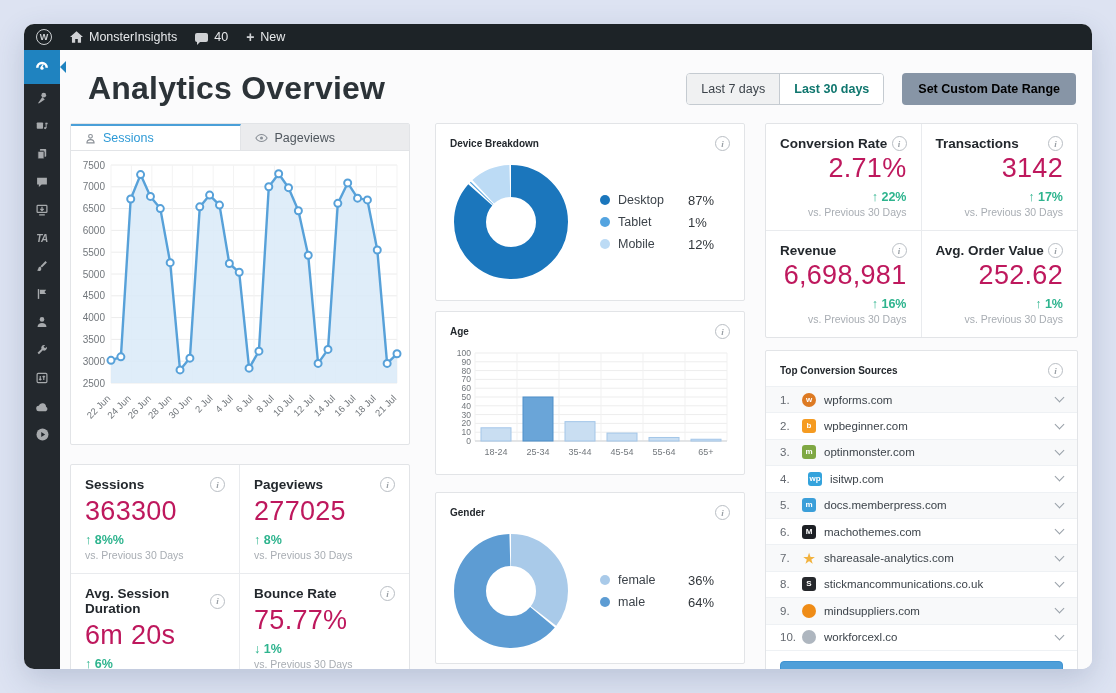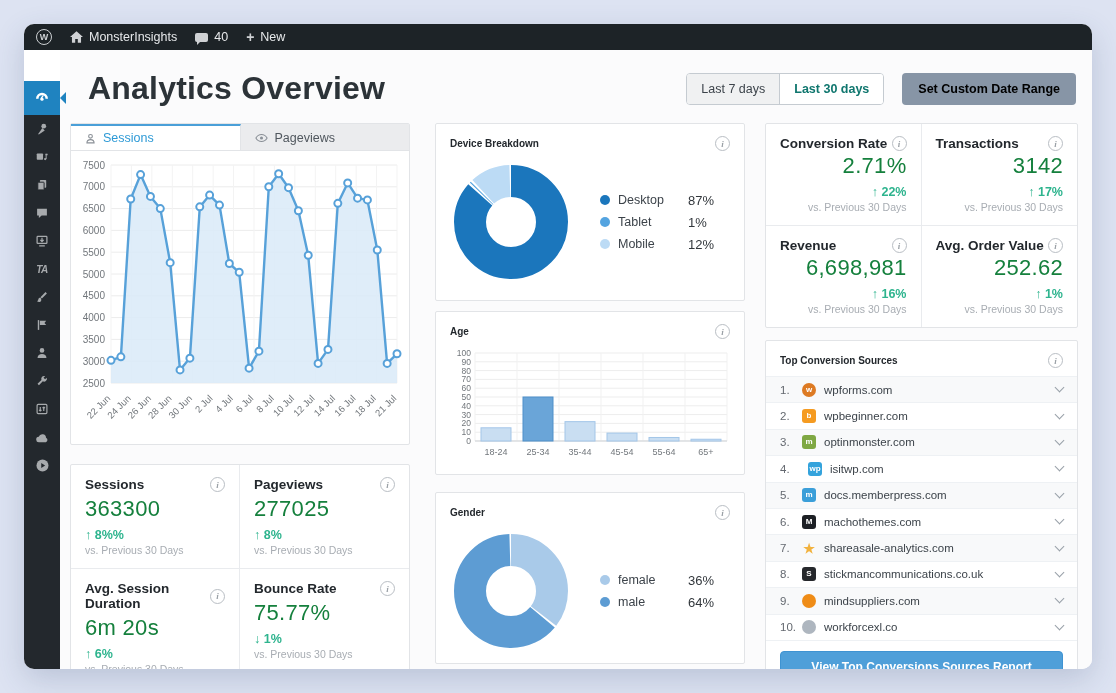--- a/index.html
+++ b/index.html
@@ -17,21 +17,21 @@
     display:flex; align-items:center; justify-content:center; font-size:9px; font-weight:bold; color:#cdd0d3; }
   .home-glyph svg { display:block; }
   .bubble { width:13px; height:9px; background:#cfd1d4; border-radius:2px; position:relative; }
   .bubble:after { content:""; position:absolute; left:2px; bottom:-3px;
     border:3px solid transparent; border-top-color:#cfd1d4; border-left-color:#cfd1d4; }
   .plus { font-size:14px; font-weight:bold; color:#cfd1d4; line-height:1; }
 
   .body { display:flex; height:619px; }
 
   
-  .sidebar { width:36px; background:#23282d; flex:none; display:flex; flex-direction:column;margin-top:31px; }
+  .sidebar { width:36px; background:#23282d; flex:none; display:flex; flex-direction:column; }
   .side-item { height:28px; display:flex; align-items:center; justify-content:center;
     color:#a7aaad; cursor:pointer; position:relative; }
   .side-item:first-child { height:34px; }
   .side-item.active { background:#1f83c0; color:#fff; }
   .side-item.active:after { content:""; position:absolute; right:-6px; top:50%; margin-top:-6px;
     border:6px solid transparent; border-right-color:#1f83c0; border-left-width:0; }
   .side-item svg { display:block; }
   .ta-text { font-size:10px; font-weight:bold; font-style:italic; letter-spacing:-0.5px; }
 
   
@@ -70,21 +70,21 @@
   #line-chart { display:block; margin-top:2px; }
 
   
   .kpi-grid { margin-top:19px; border:1px solid #e2e4e7; background:#fff;
     display:grid; grid-template-columns:1fr 1fr; border-radius:2px; }
   .kpi { padding:12px 14px; }
   .kpi:nth-child(1), .kpi:nth-child(2) { border-bottom:1px solid #e9ebee; }
   .kpi:nth-child(odd) { border-right:1px solid #e9ebee; }
   .kpi-head { display:flex; align-items:center; justify-content:space-between; }
   .kpi-title { font-size:13.5px; font-weight:bold; color:#23282d; }
-  .kpi-value { font-size:22px; color:#15803d; margin-top:4px; letter-spacing:.3px; }
+  .kpi-value { font-size:27px; color:#be185d; margin-top:4px; letter-spacing:.3px; }
   .kpi-delta { margin-top:6px; font-size:12.5px; font-weight:bold; color:#2eb48e; }
   .kpi-note { margin-top:2px; font-size:10.5px; color:#a8adb3; }
   .col1 .kpi { min-height:99px; }
   .col3 .kpi { min-height:90px;text-align:right; }
   .col3 .kpi-value { margin-top:2px; }
 
   
   .donut-row { display:flex; align-items:center; padding:2px 14px 12px 14px; }
   .legend { margin-left:28px; flex:1; }
   .legend-row { display:flex; align-items:center; margin:7px 0; font-size:12.5px; color:#3c434a; }

